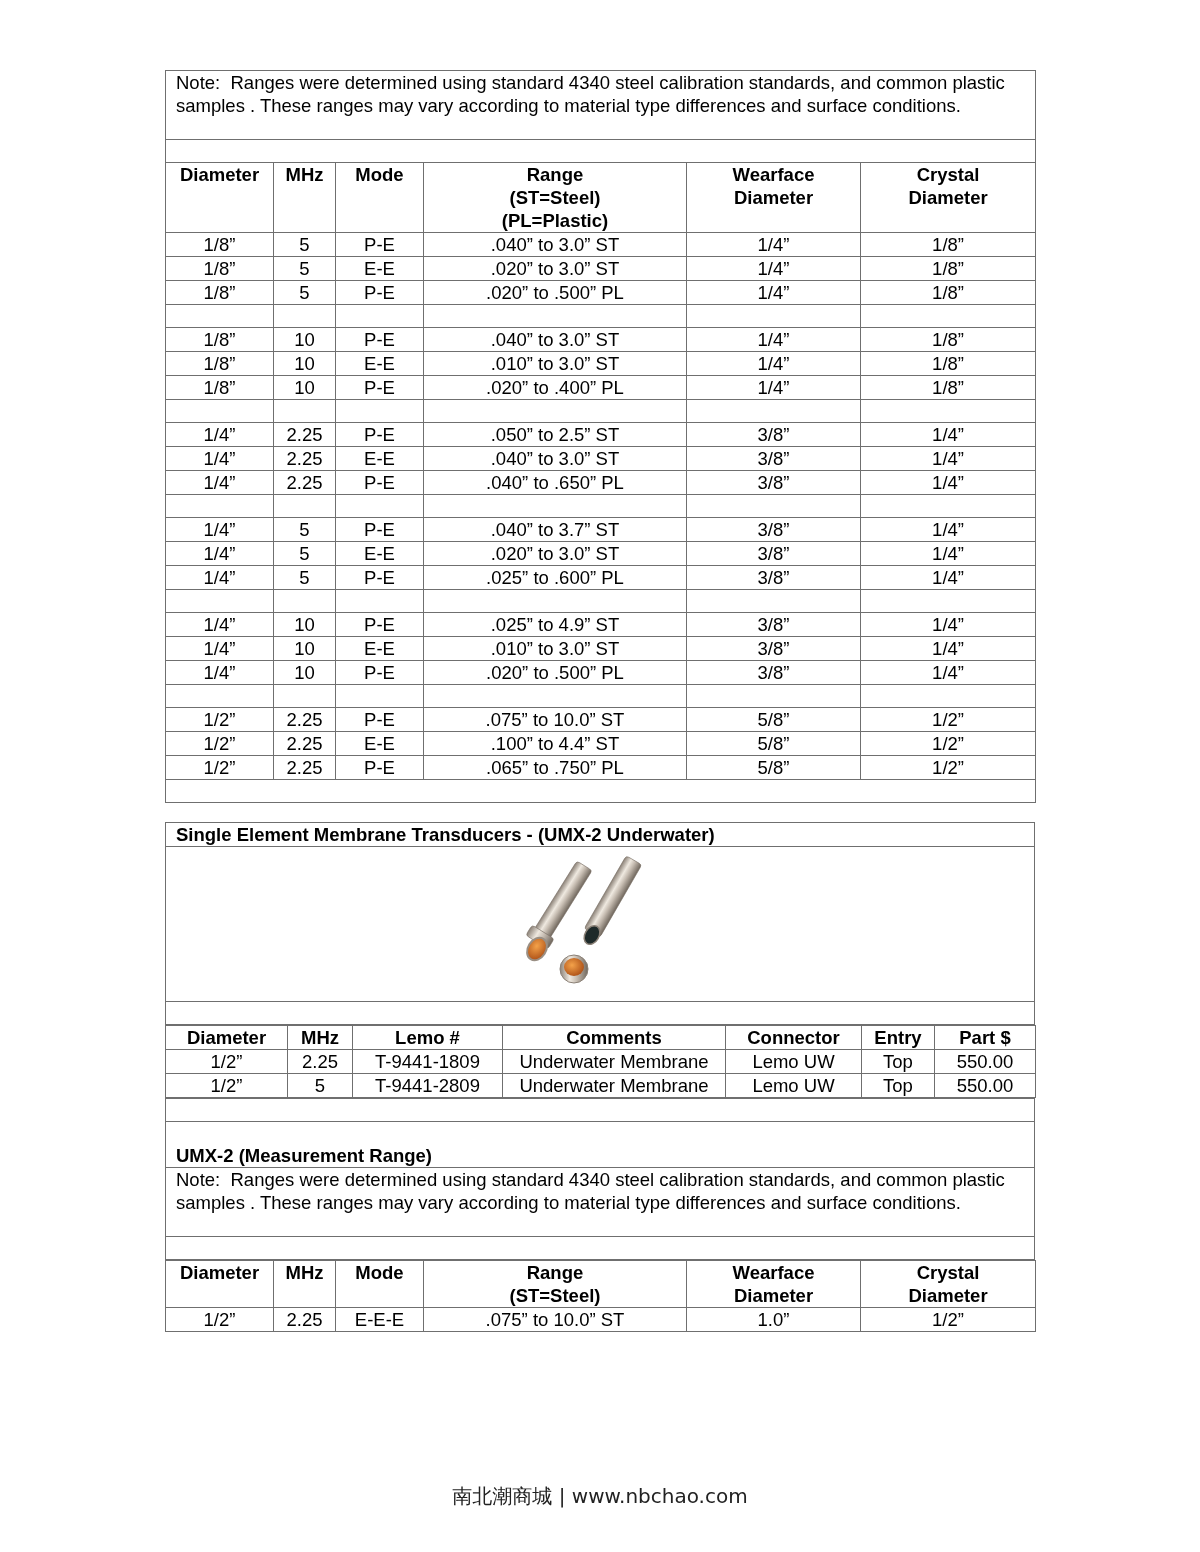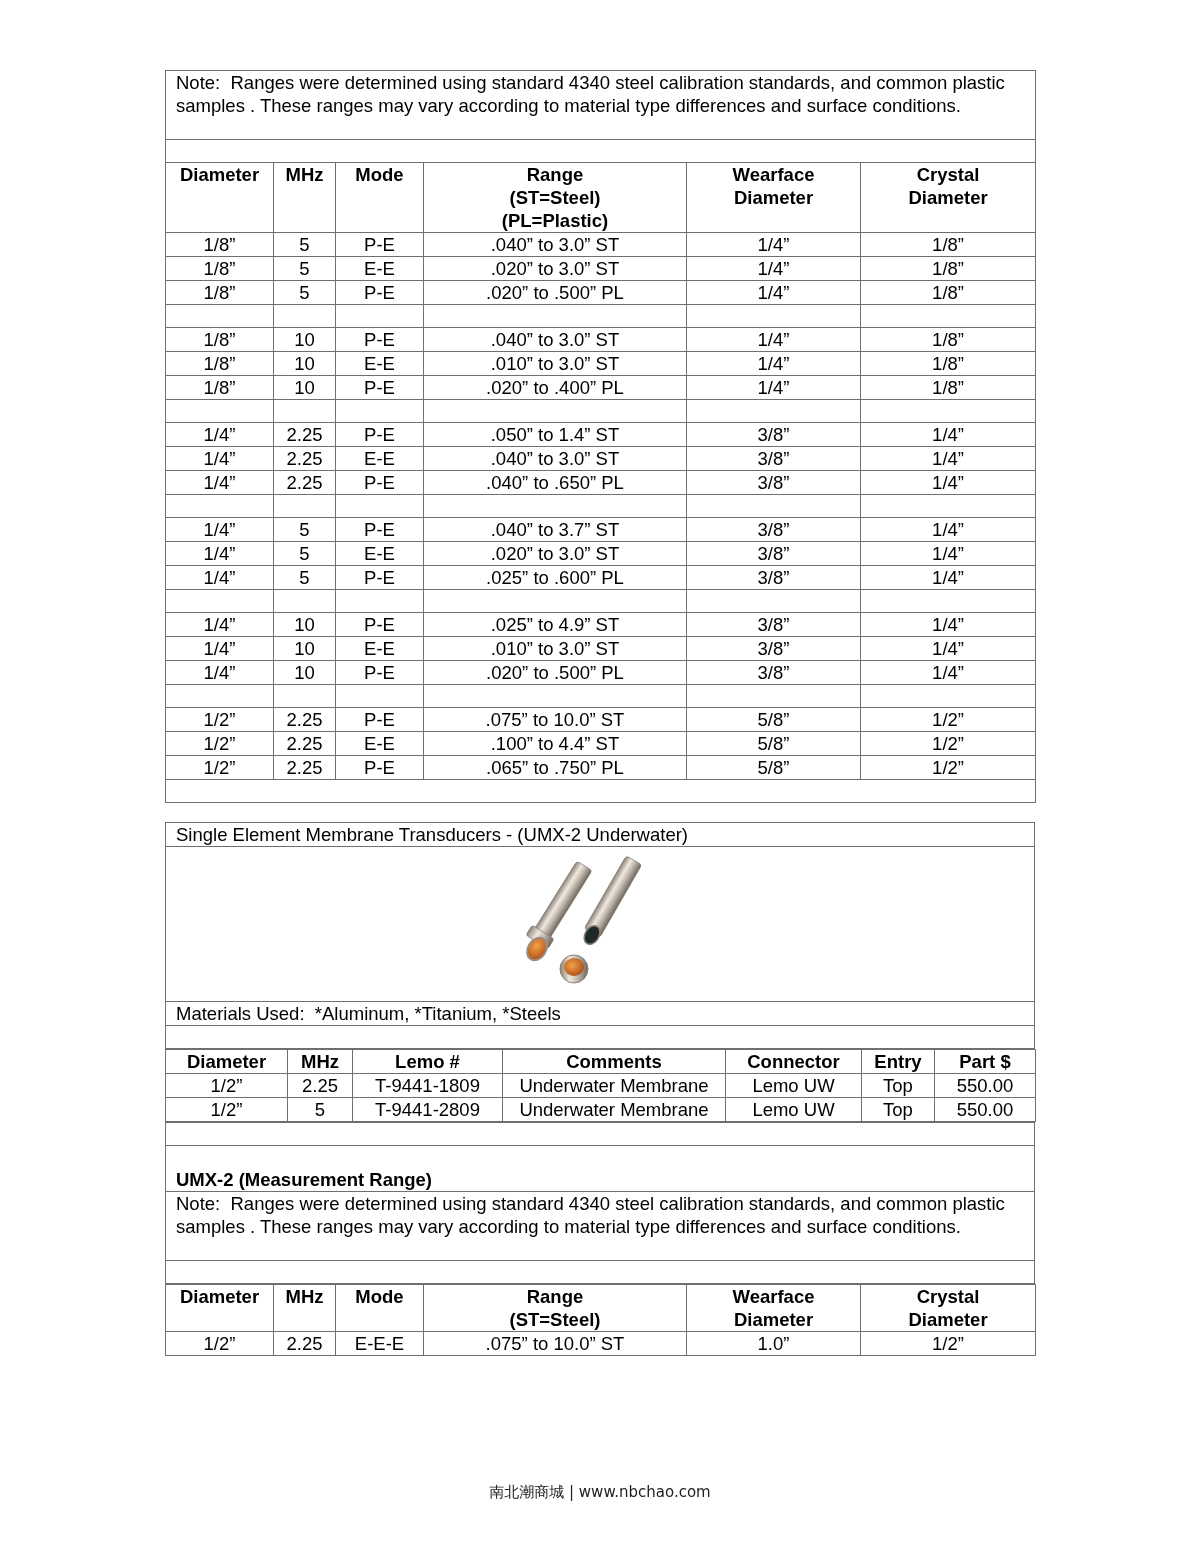--- a/index.html
+++ b/index.html
@@ -7,21 +7,21 @@
   .tbl { position: absolute; left: 165px; width: 870px; border-collapse: collapse; table-layout: fixed; }
   .tbl td { border: 1.5px solid #6f6f6f; padding: 0 10px; line-height: 23px; vertical-align: top; }
   .tbl td.c { text-align: center; padding: 0 2px; }
   .tbl tr.row td { height: 22px; }
   .tbl tr.spacer td { height: 22px; }
   .hdr td { font-weight: bold; text-align: center; }
   b { font-weight: normal; }
   #t1 { top: 70px; }
   #t2 { top: 822px; }
   .imgcell { height: 154px; text-align: center; position: relative; }
-  .footer { position: absolute; top: 1483px; left: 0; width: 1200px; text-align: center; font-size: 15px; font-family: "DejaVu Sans", sans-serif; color: #222; }
+  .footer { position: absolute; top: 1483px; left: 0; width: 1200px; text-align: center; font-size: 20px; font-family: "DejaVu Sans", sans-serif; color: #222; }
 </style>
 </head>
 <body>
 
 <table class="tbl" id="t1">
   <colgroup>
     <col style="width:108px">
       <col style="width:62px">
       <col style="width:88px">
       <col style="width:263px">
@@ -118,21 +118,21 @@
         <td></td>
         <td></td>
         <td></td>
         <td></td>
         <td></td>
       </tr>
       <tr class="row">
         <td class="c">1/4”</td>
         <td class="c">2.25</td>
         <td class="c">P-E</td>
-        <td class="c">.050” to 1.4” ST</td>
+        <td class="c">.050” to 2.5” ST</td>
         <td class="c">3/8”</td>
         <td class="c">1/4”</td>
       </tr>
       <tr class="row">
         <td class="c">1/4”</td>
         <td class="c">2.25</td>
         <td class="c">E-E</td>
         <td class="c">.040” to 3.0” ST</td>
         <td class="c">3/8”</td>
         <td class="c">1/4”</td>
@@ -244,21 +244,21 @@
       <tr class="spacer">
         <td colspan="6"></td>
       </tr>
     </tbody>
 </table>
 
 <div id="t2" class="tbl" style="border:none;">
   <table style="width:870px;border-collapse:collapse;table-layout:fixed;">
     <tbody>
         <tr>
-      <td style="border:1.5px solid #6f6f6f;padding:0 10px;line-height:23px;height:22px;font-weight:normal;">Single Element Membrane Transducers - (UMX-2 Underwater)</td>
+      <td style="border:1.5px solid #6f6f6f;padding:0 10px;line-height:23px;height:22px;font-weight:bold;">Single Element Membrane Transducers - (UMX-2 Underwater)</td>
     </tr>
     <tr>
       <td class="imgcell" style="border:1.5px solid #6f6f6f;">
         <svg width="240" height="148" viewBox="0 0 240 148" style="display:block;margin:2px auto 0;">
           <defs>
             <linearGradient id="metal" x1="0" y1="0" x2="1" y2="0">
               <stop offset="0" stop-color="#8c8278"></stop>
               <stop offset="0.35" stop-color="#efe9e0"></stop>
               <stop offset="0.6" stop-color="#c5bbb0"></stop>
               <stop offset="1" stop-color="#6f665c"></stop>
@@ -276,26 +276,20 @@
           <ellipse cx="57" cy="100" rx="9" ry="12" transform="rotate(32 57 100)" fill="url(#orange)" stroke="#9a8f84" stroke-width="2"></ellipse>
 
           <g transform="translate(112,84) rotate(30)">
             <rect x="-9" y="-84" width="18" height="84" rx="3" fill="url(#metal)" stroke="#7a7066" stroke-width="0.6"></rect>
           </g>
           <ellipse cx="112" cy="86" rx="7" ry="10" transform="rotate(30 112 86)" fill="#1e2a2a" stroke="#8a8076" stroke-width="1.5"></ellipse>
 
           <ellipse cx="94" cy="120" rx="14" ry="14" fill="url(#metal)" stroke="#8a8076" stroke-width="1"></ellipse>
           <ellipse cx="94" cy="118" rx="10" ry="9" fill="url(#orange)"></ellipse>
         </svg>
-      </td>
-    </tr>
-    <tr>
-      <td style="border:1.5px solid #6f6f6f;padding:0 10px;line-height:23px;height:22px;">
-        <b>Materials Used:</b>&nbsp;
-        <span>*Aluminum, *Titanium, *Steels</span>
       </td>
     </tr>
     <tr>
           <td style="border:1.5px solid #6f6f6f;height:22px;"></td>
         </tr>
   </tbody>
     </table>
 
   <table id="parts" style="width:870px;border-collapse:collapse;table-layout:fixed;">
     <colgroup>

